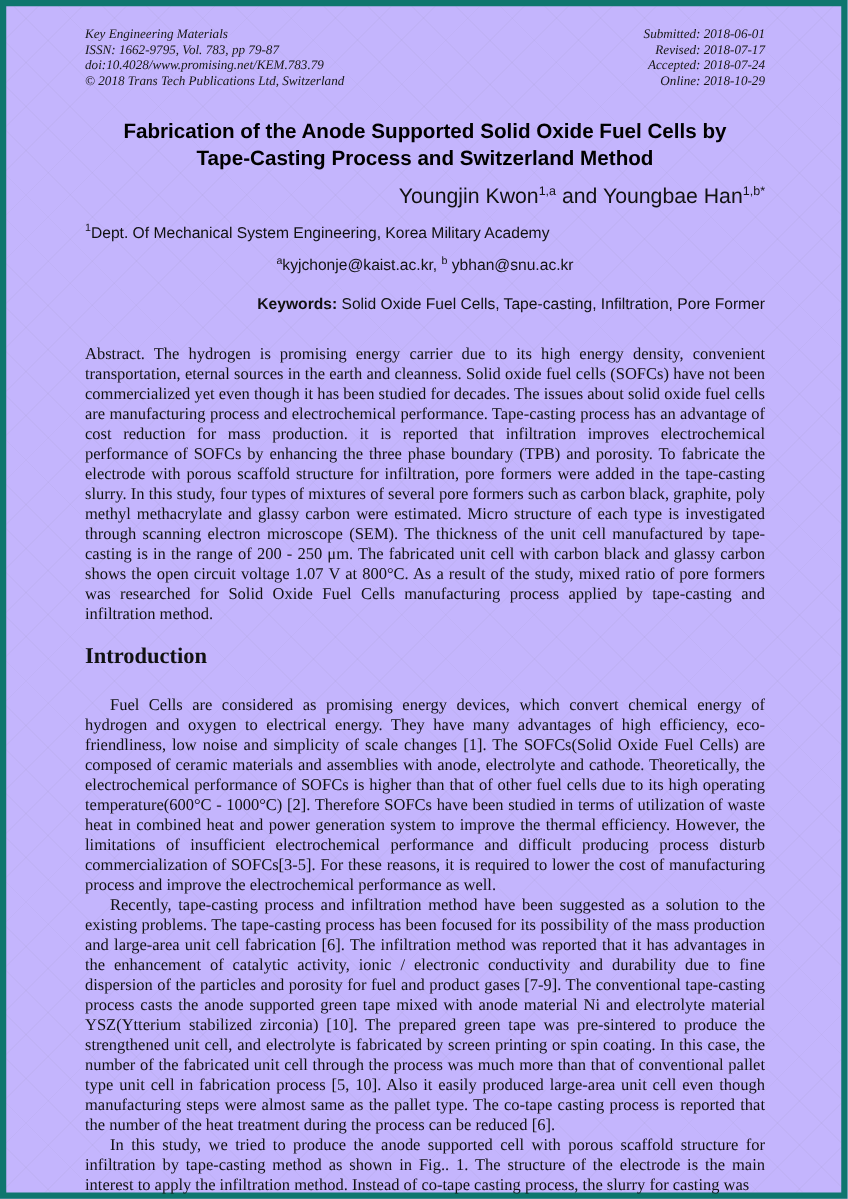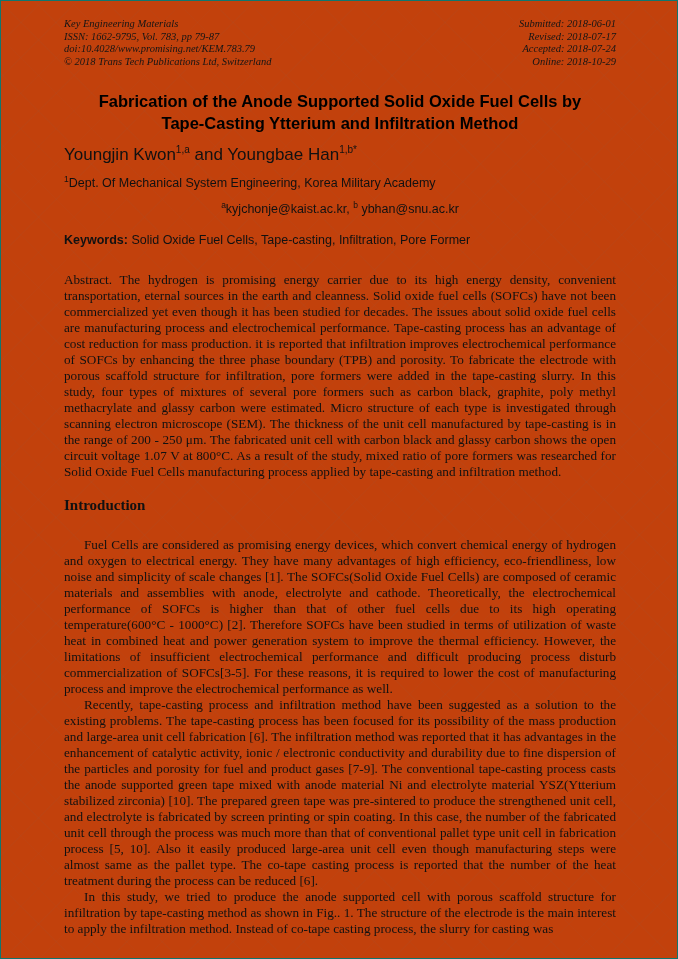--- a/index.html
+++ b/index.html
@@ -9,22 +9,22 @@
     background: #ffffff;
     position: relative;
     overflow: hidden;
     font-family: "Liberation Serif", serif;
     color: #111111;
   }
   .page {
     position: absolute;
     inset: 0;
     box-sizing: border-box;
-    border: 1px solid #0f766e;
-    background: #c2410c;
+    border: 5px solid #0f766e;
+    background: #c4b5fd;
   }
   
   .watermark {
     position: absolute;
     inset: 0;
     background:
       repeating-linear-gradient(45deg, rgba(110,110,110,0.045) 0 1px, transparent 1px 25px),
       repeating-linear-gradient(-45deg, rgba(110,110,110,0.045) 0 1px, transparent 1px 25px);
     pointer-events: none;
   }
@@ -50,21 +50,21 @@
     font-size: 16.5px;
     line-height: 22px;
     text-align: center;
     color: #000;
   }
   .authors {
     margin-top: 5px;
     font-family: "Liberation Sans", sans-serif;
     font-size: 17px;
     line-height: 21px;
-    text-align: left;
+    text-align: right;
   }
   .authors sup { font-size: 10px; }
   .affiliation {
     margin-top: 6px;
     font-family: "Liberation Sans", sans-serif;
     font-size: 12.5px;
     line-height: 16px;
   }
   .affiliation sup { font-size: 8.5px; }
   .emails {
@@ -74,34 +74,34 @@
     line-height: 16px;
     text-align: center;
   }
   .emails sup { font-size: 8.5px; }
   
   .keywords {
     margin-top: 15px;
     font-family: "Liberation Sans", sans-serif;
     font-size: 12.5px;
     line-height: 16px;
-    text-align: left;
+    text-align: right;
   }
   .keywords .kw-label { font-weight: bold; }
   
   .abstract {
     margin-top: 24px;
     font-size: 13.2px;
     line-height: 16px;
     text-align: justify;
   }
   .abstract .abs-label { font-weight: normal; }
   .section-heading {
     margin: 17px 0 0 0;
-    font-size: 15px;
+    font-size: 18px;
     font-weight: bold;
     line-height: 16px;
   }
   .body-para {
     margin: 0;
     font-size: 13.2px;
     line-height: 16px;
     text-align: justify;
     text-indent: 20px;
   }
@@ -124,21 +124,21 @@
       <div class="pub-right">
         <div>Submitted: 2018-06-01</div>
         <div>Revised: 2018-07-17</div>
         <div>Accepted: 2018-07-24</div>
         <div>Online: 2018-10-29</div>
       </div>
     </header>
 
     <h1 class="title">
       <span>Fabrication of the Anode Supported Solid Oxide Fuel Cells by</span><br>
-      <span>Tape-Casting Ytterium and Infiltration Method</span>
+      <span>Tape-Casting Process and Switzerland Method</span>
     </h1>
 
     <div class="authors">
       <span>Youngjin Kwon</span><sup>1,a</sup><span> and </span><span>Youngbae Han</span><sup>1,b*</sup>
     </div>
 
     <div class="affiliation">
       <sup>1</sup><span>Dept. Of Mechanical System Engineering, Korea Military Academy</span>
     </div>
 

